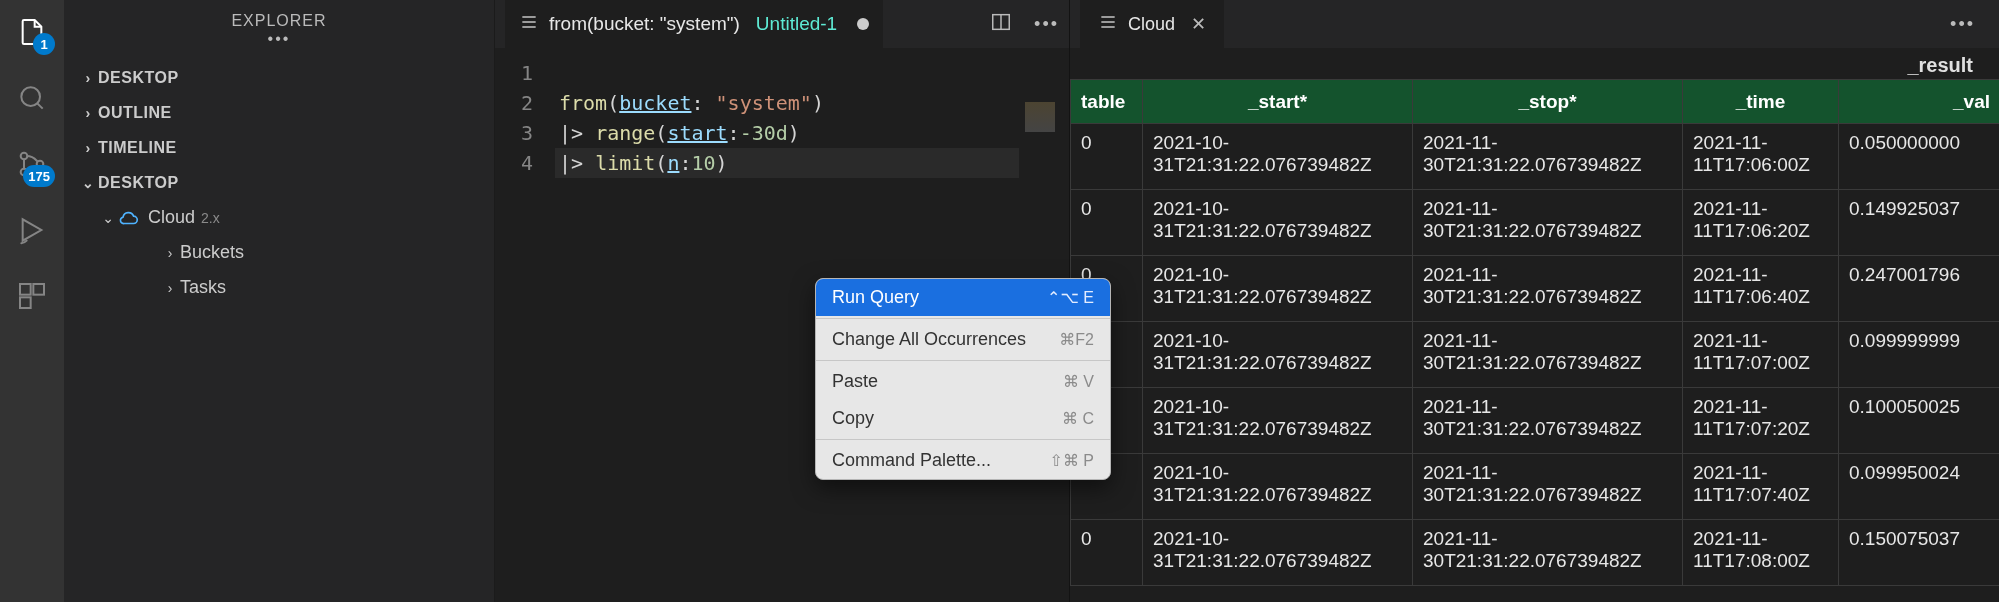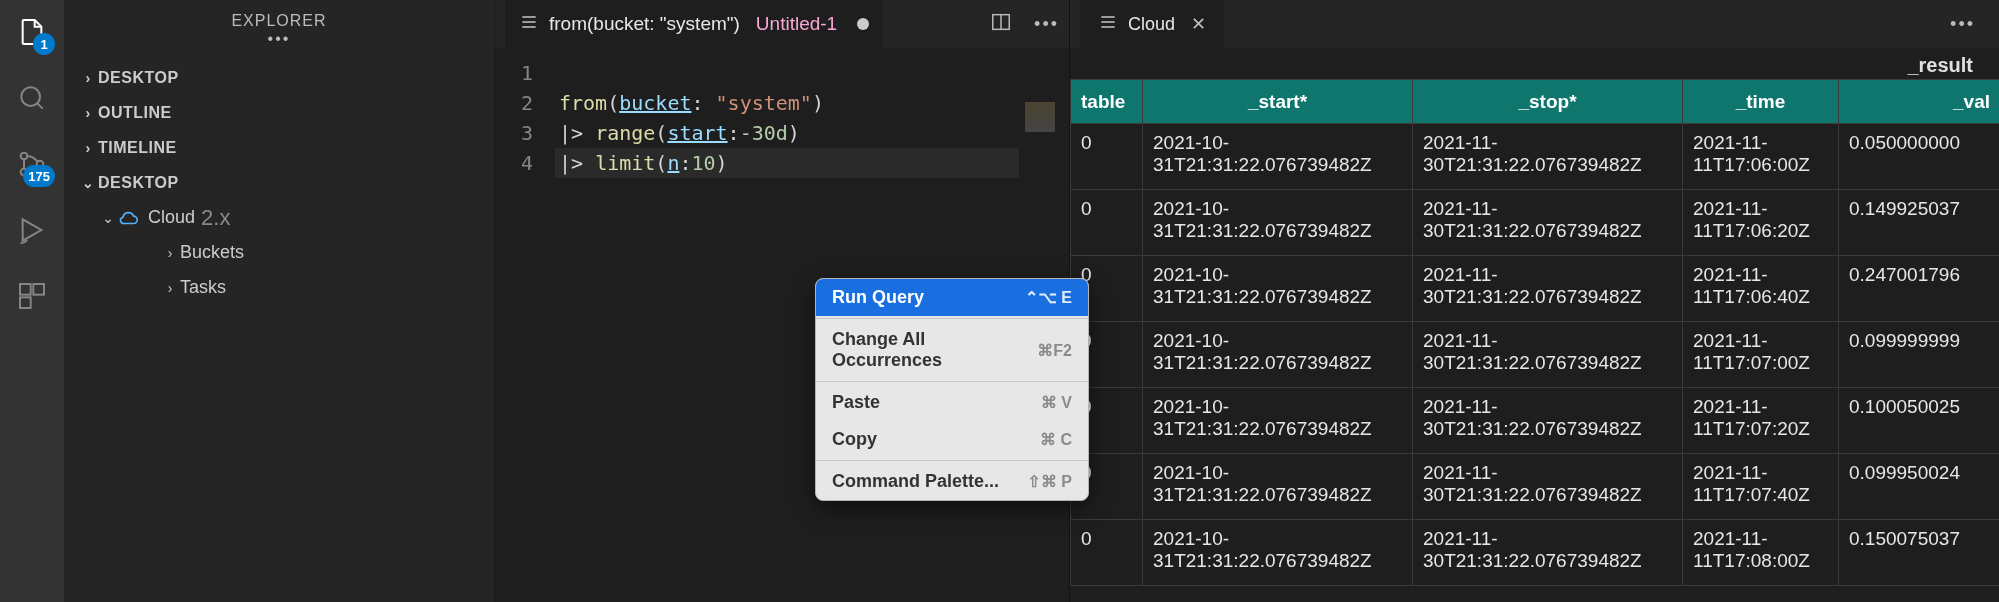--- a/index.html
+++ b/index.html
@@ -17,66 +17,66 @@
 .sidebar-header { display:flex; align-items:center; justify-content:space-between; padding: 12px 18px; color:#bbbbbb; font-size:16px; letter-spacing:1px;flex-direction:column; }
 .sidebar-header .dots { color:#bbbbbb; letter-spacing:2px; cursor:pointer;}
 .tree { padding: 0 0 0 0; }
 .tree-row { display:flex; align-items:center; height: 35px; padding-left: 14px; cursor:pointer; color:#cccccc; font-size: 18px;}
 .tree-row.section { font-weight:700; color:#cccccc; font-size:16px; letter-spacing:0.5px;}
 .tree-row .chev { width:20px; display:inline-flex; justify-content:center; color:#cccccc; font-size:14px;}
 .tree-row.indent-1 { padding-left: 34px; }
 .tree-row.indent-3 { padding-left: 96px; }
 .cloud-icon { width:22px; height:22px; margin-right:8px; display:inline-flex; align-items:center; justify-content:center;}
 .cloud-icon svg { stroke:#4fb3ff; fill:none; stroke-width:1.8; width:22px; height:22px;}
-.muted { color:#8a8a8a; font-size:22px; margin-left:6px;}
+.muted { color:#8a8a8a; font-size:14px; margin-left:6px;}
 
 
 .editor-area { flex:1; display:flex; flex-direction:column; background:#1e1e1e; position:relative; border-left:1px solid #1b1b1b;}
 .editor-tabs { height: 48px; display:flex; align-items:center; background:#252526; padding:0 10px; }
 .etab { display:flex; align-items:center; gap:10px; padding: 0 14px; height:100%; color:#e7e7e7; font-size:19px; background:#1e1e1e; border-right:1px solid #252526;}
 .etab .flux-icon svg{ width:20px; height:20px; stroke:#c5c5c5; fill:none; stroke-width:1.8;}
-.etab .utitle { color:#f9a8d4; font-style:normal; margin-left:6px;}
+.etab .utitle { color:#5eead4; font-style:normal; margin-left:6px;}
 .etab .dirty { width:12px; height:12px; background:#cccccc; border-radius:50%; margin-left:10px;}
 .etab-actions { margin-left:auto; display:flex; gap:22px; align-items:center; color:#bbbbbb;}
 .etab-actions svg { width:22px; height:22px; stroke:#bbbbbb; fill:none; stroke-width:1.6;}
 .code-body { display:flex; flex:1; font-family: Menlo, Consolas, monospace; font-size:20px; line-height:30px; position:relative;}
 .gutter { width:54px; text-align:right; color:#858585; padding: 10px 16px 0 0; user-select:none;}
 .gutter div{ height:30px;}
 .code { padding:10px 0 0 10px; white-space:pre; }
 .tok-fn { color:#dcdcaa; }
 .tok-id { color:#9cdcfe;text-decoration:underline; }
 .tok-str { color:#ce9178; }
 .tok-num { color:#b5cea8; }
 .tok-punc { color:#d4d4d4;}
 .tok-op { color:#d4d4d4;}
 .cursor-line { position:absolute; left:60px; right:50px; top: calc(10px + 30px*3); height:30px; background:#2a2a2a; z-index:0;}
 .code, .gutter { position:relative; z-index:1;}
 .minimap { position:absolute; right:0; top:48px; bottom:0; width:50px; background:#1e1e1e; }
 .minimap .mm-chunk{ position:absolute; top:6px; left:6px; width:30px; height:30px; background:linear-gradient(#7a6a45,#6a6a6a); opacity:.5;}
 
 
-.context-menu { position:absolute; left:815px; top:278px; width:274px; background:#e7e7e7; border:1px solid #b5b5b5; border-radius:8px; box-shadow:0 8px 22px rgba(0,0,0,0.5); overflow:hidden; z-index:50; font-size:18px;font-weight:bold;}
+.context-menu { position:absolute; left:815px; top:278px; width:296px; background:#e7e7e7; border:1px solid #b5b5b5; border-radius:8px; box-shadow:0 8px 22px rgba(0,0,0,0.5); overflow:hidden; z-index:50; font-size:18px;}
 .context-menu .cm-item { display:flex; align-items:center; justify-content:space-between; padding: 8px 16px; color:#333; cursor:pointer;}
 .context-menu .cm-item.highlight { background:#1a6fe0; color:#fff;}
 .context-menu .cm-item .shortcut { color:#8b8b8b; font-size:16px;}
 .context-menu .cm-item.highlight .shortcut{ color: #e3ecff;}
 .context-menu .cm-sep { height:1px; background:#c7c7c7; margin:2px 0;}
 
 
 .panel-right { width:930px; background:#1e1e1e; display:flex; flex-direction:column; border-left:1px solid #131313;}
 .panel-tabs { height:48px; background:#252526; display:flex; align-items:center; padding:0 10px;}
 .ptab { display:flex; align-items:center; gap:10px; padding:0 18px; height:100%; background:#1e1e1e; color:#e7e7e7;}
 .ptab .flux-icon svg{ width:20px; height:20px; stroke:#c5c5c5; fill:none; stroke-width:1.8;}
 .ptab .close{ color:#bbbbbb; font-size:18px; margin-left:6px; cursor:pointer;}
 .ptab-actions{ margin-left:auto; color:#bbbbbb; letter-spacing:2px; cursor:pointer; padding-right:14px;}
 .result-wrap { flex:1; overflow:hidden; display:flex; flex-direction:column;}
 .result-title { text-align:right; padding: 6px 26px 2px 0; font-weight:700; color:#e0e0e0; font-size:20px;}
 .rtable { width:100%; border-collapse:collapse; table-layout:fixed; font-size:19px;}
 .rtable th, .rtable td { border:1px solid #3a3a3a; padding:8px 10px; text-align:left; vertical-align:top; color:#e7e7e7; overflow:hidden; }
-.rtable th { font-weight:700; color:#ffffff; height:44px; vertical-align:middle; background:#0f766e;}
+.rtable th { font-weight:700; color:#ffffff; height:44px; vertical-align:middle; background:#14532d;}
 .rtable td.num { text-align:left;}
 .rtable tbody tr { height:66px;}
 .col-table{width:72px;} .col-start{width:270px;} .col-stop{width:270px;} .col-time{width:156px;} .col-val{width:162px;}
 </style>
 </head>
 <body>
 
 <div class="activity-bar">
   <div class="activity-item active">
     <svg viewBox="0 0 24 24">

